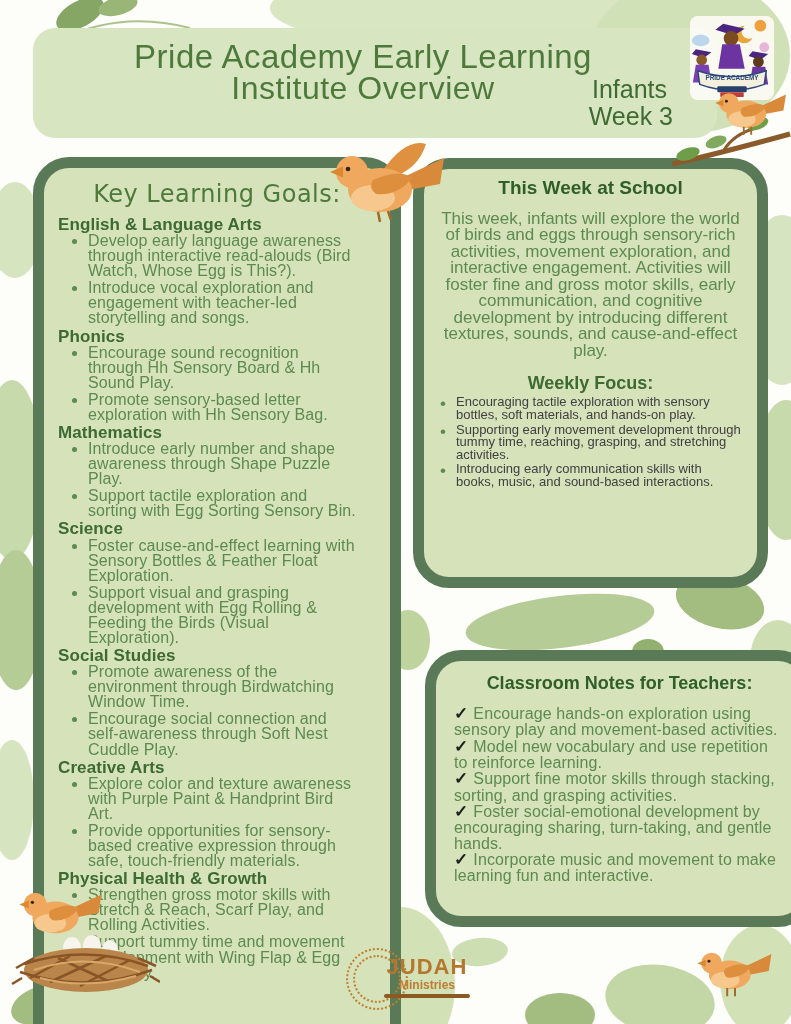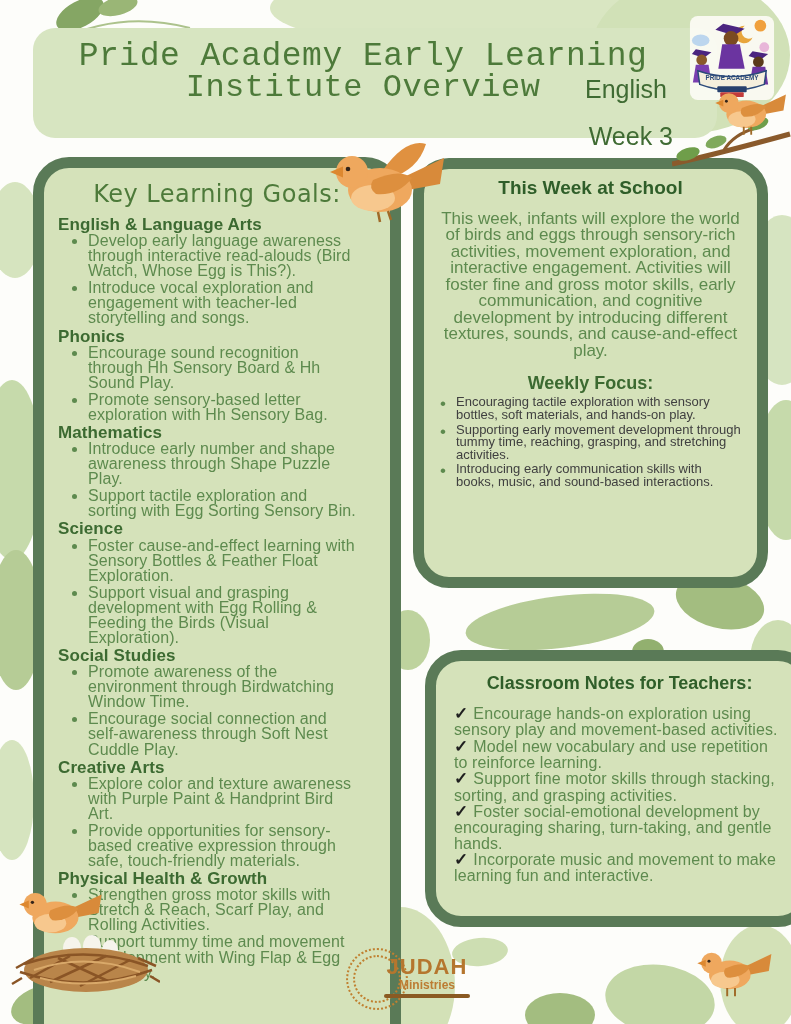--- a/index.html
+++ b/index.html
@@ -13,27 +13,27 @@
   
   .bg-leaves{position:absolute;left:0;top:0;width:791px;height:1024px;z-index:0;}
   
   .banner{
     position:absolute;left:33px;top:28px;width:684px;height:110px;
     background:#d7e5c1;border-radius:22px;z-index:2;
   }
   .banner-title{
     position:absolute;left:20px;top:12px;width:620px;
     text-align:center;color:#4d7a3a;
-    font-family:Liberation Mono, monospace;
+    font-family:Liberation Sans, sans-serif;
     line-height:1.02;letter-spacing:0.5px;
   }
   .banner-title .t1{font-size:33px;font-weight:500;}
   .banner-title .t2{font-size:32px;font-weight:500;margin-top:-2px;}
   .audience{position:absolute;right:50px;top:47px;font-size:25px;color:#3f6b33;}
-  .week{position:absolute;right:44px;top:94px;font-size:25px;color:#3f6b33;}
+  .week{position:absolute;right:44px;top:74px;font-size:25px;color:#3f6b33;}
   
   .panel{
     position:absolute;background:#d5e2ba;border:11px solid #5a7a57;
     border-radius:36px;box-sizing:border-box;z-index:3;overflow:hidden;
   }
   .goals-panel{left:33px;top:157px;width:368px;height:941px;padding:8px 12px 6px 12px;}
   .goals-heading{
     text-align:center;font-family:"DejaVu Sans", sans-serif;
     font-size:24px;color:#4d7a3a;margin:4px 0 8px 0;letter-spacing:0.5px;
   }
@@ -143,21 +143,21 @@
         <path d="M55 32 Q78 0 98 6 Q90 32 62 40 Z" fill="#e09140"></path>
       </g>
     </defs>
   </svg>
 
   <div class="banner">
     <div class="banner-title">
       <div class="t1">Pride Academy Early Learning</div>
       <div class="t2">Institute Overview</div>
     </div>
-    <div class="audience">English</div>
+    <div class="audience">Infants</div>
     <div class="week">Week 3</div>
   </div>
 
   <svg class="deco pa-logo" viewBox="0 0 90 90">
     <rect x="2" y="2" width="86" height="86" rx="8" fill="#fdfcf6" opacity="0.9"></rect>
     <circle cx="74" cy="12" r="6" fill="#f0a03c"></circle>
     <ellipse cx="13" cy="27" rx="9" ry="6" fill="#bcd6ee"></ellipse>
     <circle cx="78" cy="34" r="5" fill="#e8b6d9"></circle>
     <path d="M58 12 A9 9 0 1 0 66 24 A7 7 0 1 1 58 12 Z" fill="#e8a53c"></path>
     <polygon points="36,10 58,15 47,22 28,16" fill="#4b2580"></polygon>

